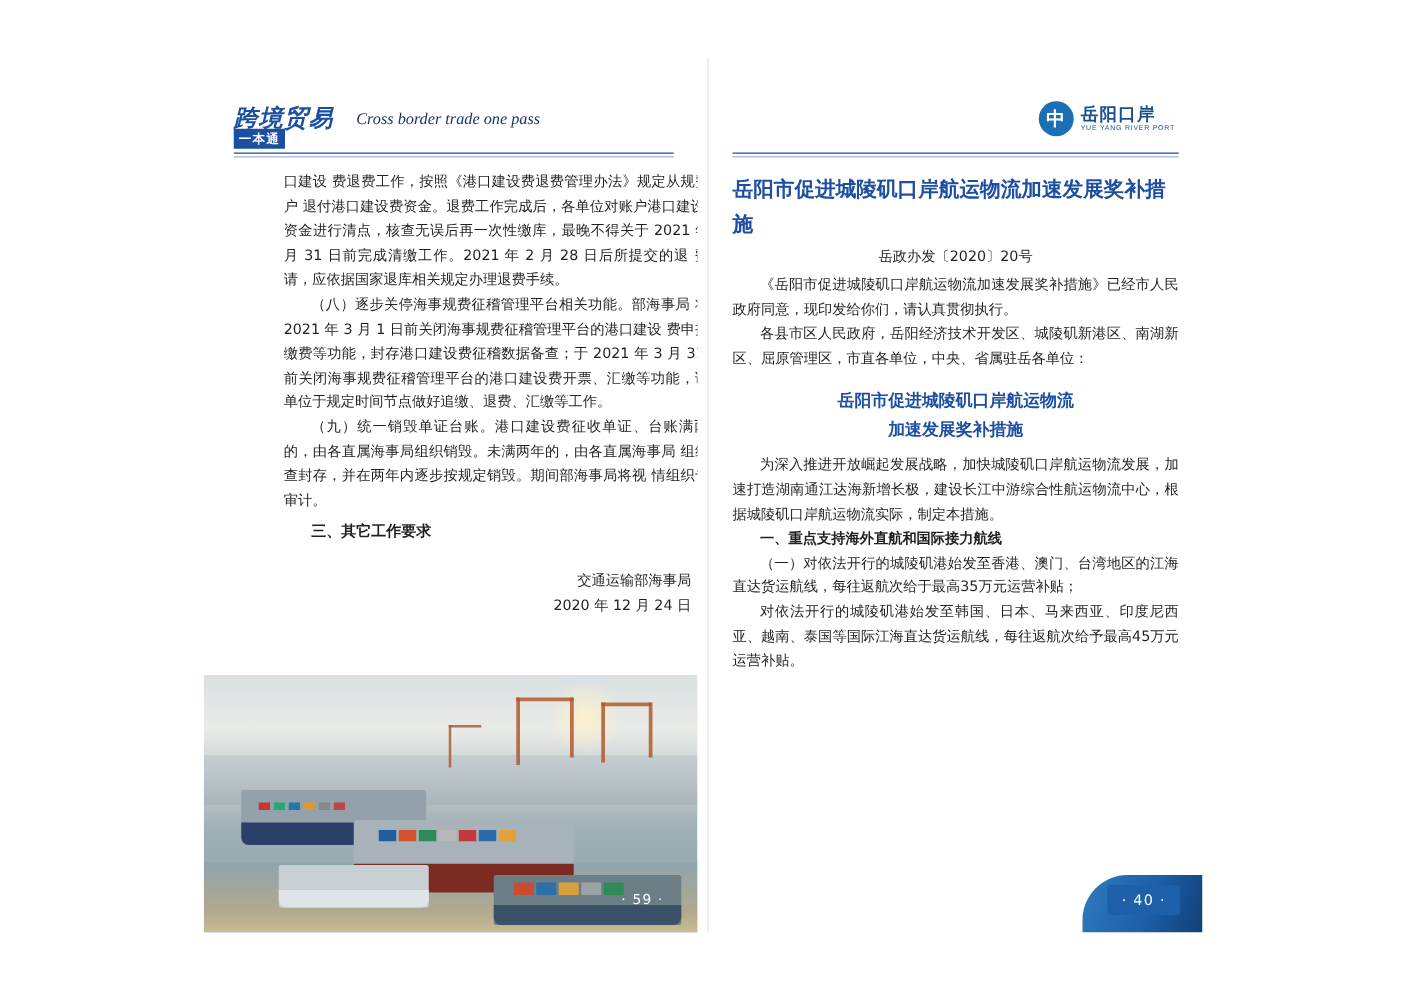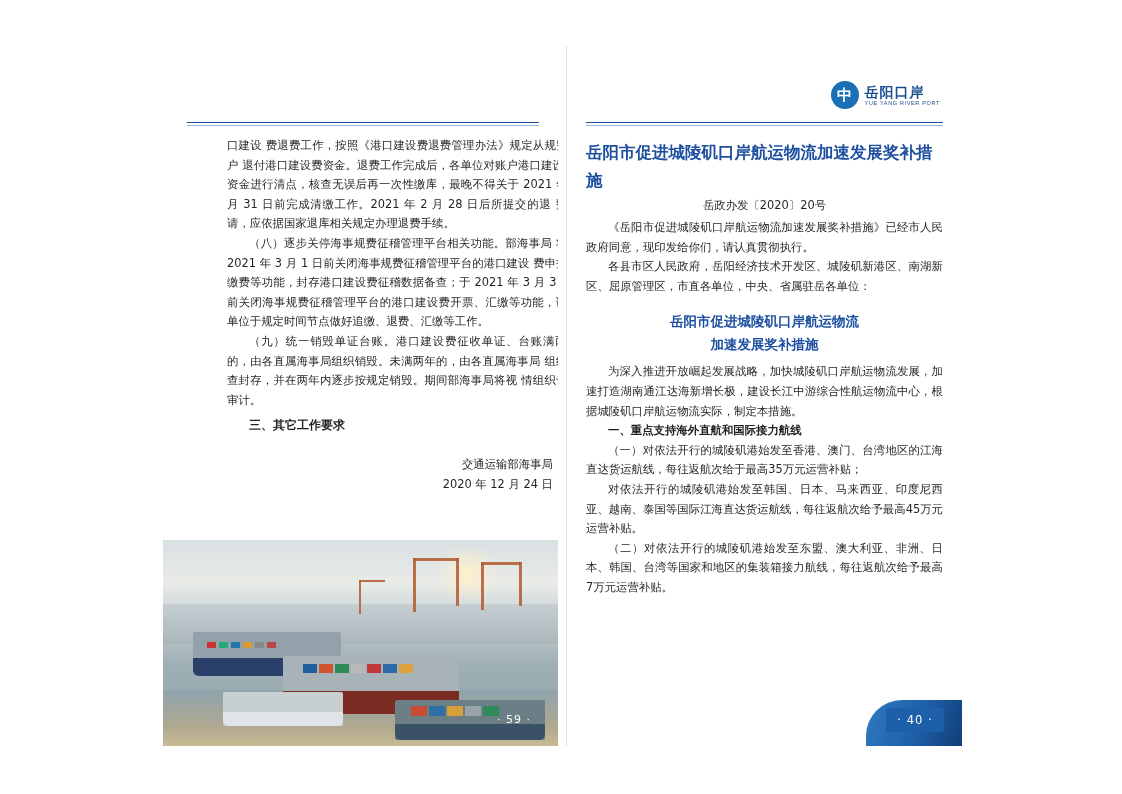--- a/index.html
+++ b/index.html
@@ -304,20 +304,25 @@
     border-top-left-radius: 36px;
   }
 </style>
 </head>
 <body>
 
 <div class="page-wrap">
 
   <div class="left-page">
 
+    <div class="left-header">
+      <div class="logo-cn">跨境贸易</div>
+      <div class="logo-sub">一本通</div>
+      <div class="logo-en">Cross border trade one pass</div>
+    </div>
     <div class="left-rule"></div>
     <div class="left-rule2"></div>
 
     <div class="left-body">
       <p class="ind">口建设 费退费工作，按照《港口建设费退费管理办法》规定从规费账户 退付港口建设费资金。退费工作完成后，各单位对账户港口建设 费资金进行清点，核查无误后再一次性缴库，最晚不得关于 2021 年 3 月 31 日前完成清缴工作。2021 年 2 月 28 日后所提交的退 费申请，应依据国家退库相关规定办理退费手续。</p>
       <p class="indent2">（八）逐步关停海事规费征稽管理平台相关功能。部海事局 将于 2021 年 3 月 1 日前关闭海事规费征稽管理平台的港口建设 费申报、缴费等功能，封存港口建设费征稽数据备查；于 2021 年 3 月 31 日前关闭海事规费征稽管理平台的港口建设费开票、汇缴等功能，请各单位于规定时间节点做好追缴、退费、汇缴等工作。</p>
       <p class="indent2">（九）统一销毁单证台账。港口建设费征收单证、台账满两年的，由各直属海事局组织销毁。未满两年的，由各直属海事局 组织核查封存，并在两年内逐步按规定销毁。期间部海事局将视 情组织专项审计。</p>
       <h4>三、其它工作要求</h4>
       <div class="sig">
         <div>交通运输部海事局</div>
@@ -398,20 +403,19 @@
 
     <div class="right-body">
       <p class="indent2">《岳阳市促进城陵矶口岸航运物流加速发展奖补措施》已经市人民政府同意，现印发给你们，请认真贯彻执行。</p>
       <p class="indent2">各县市区人民政府，岳阳经济技术开发区、城陵矶新港区、南湖新区、屈原管理区，市直各单位，中央、省属驻岳各单位：</p>
       <div class="subtitle" style="white-space:pre-line;">岳阳市促进城陵矶口岸航运物流
 加速发展奖补措施</div>
       <p class="indent2">为深入推进开放崛起发展战略，加快城陵矶口岸航运物流发展，加速打造湖南通江达海新增长极，建设长江中游综合性航运物流中心，根据城陵矶口岸航运物流实际，制定本措施。</p>
       <p class="sec-head">一、重点支持海外直航和国际接力航线</p>
       <p class="indent2">（一）对依法开行的城陵矶港始发至香港、澳门、台湾地区的江海直达货运航线，每往返航次给于最高35万元运营补贴；</p>
       <p class="indent2">对依法开行的城陵矶港始发至韩国、日本、马来西亚、印度尼西亚、越南、泰国等国际江海直达货运航线，每往返航次给予最高45万元运营补贴。</p>
-      <p class="indent2">（二）对依法开行的城陵矶港始发至东盟、澳大利亚、非洲、日本、韩国、台湾等国家和地区的集装箱接力航线，每往返航次给予最高7万元运营补贴。</p>
     </div>
 
     <div class="corner-band"></div>
     <div class="right-page-num">· 40 ·</div>
   </div>
 
 </div>
 
 </body></html>

